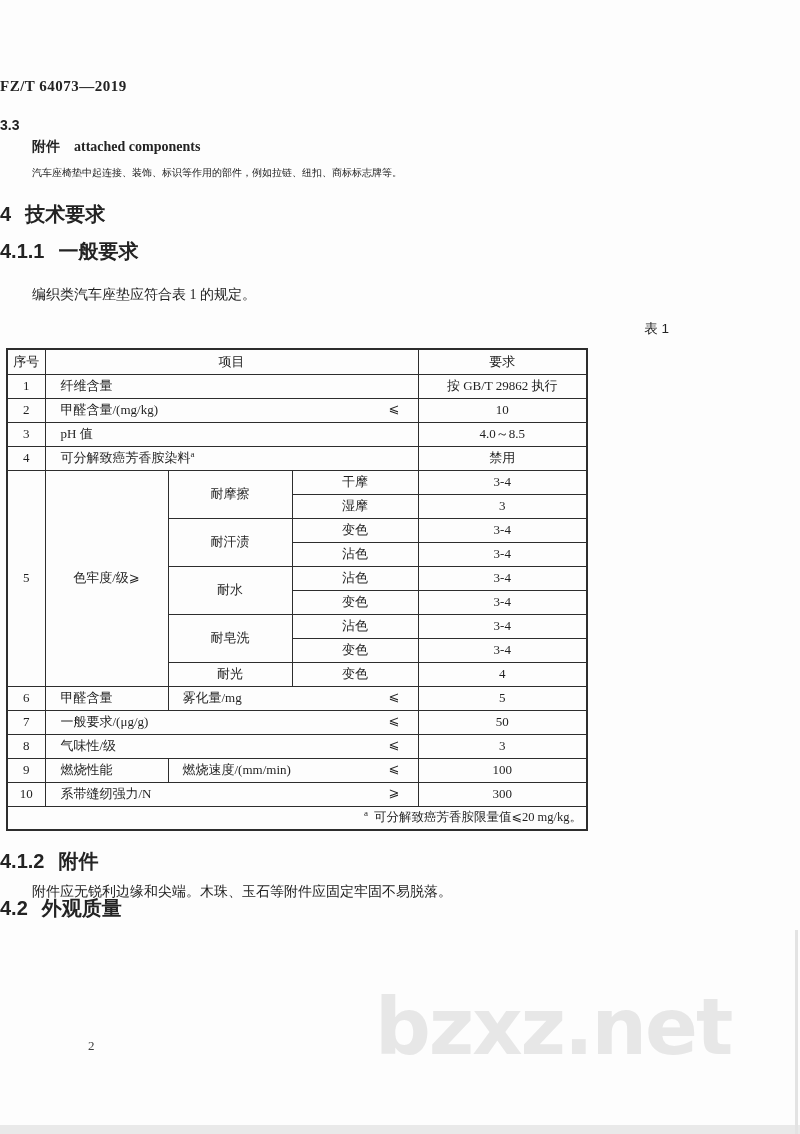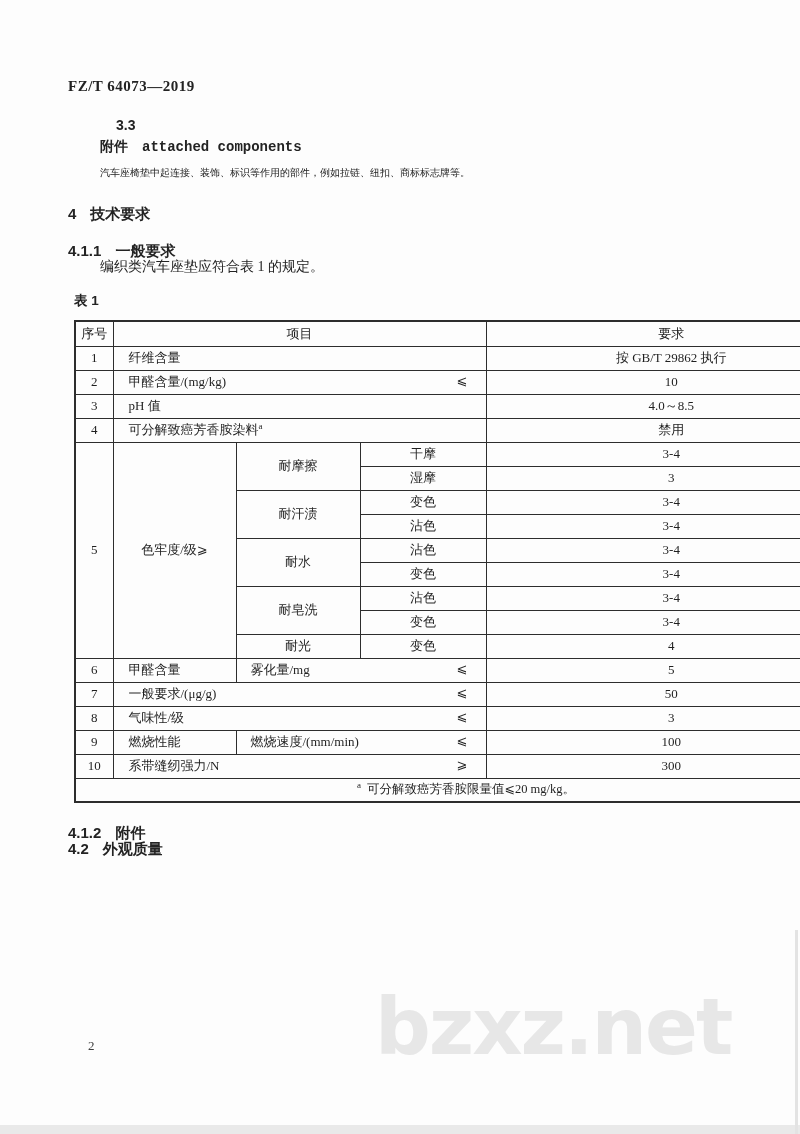--- a/index.html
+++ b/index.html
@@ -3,58 +3,58 @@
 <meta charset="utf-8">
 <style>
   * { margin:0; padding:0; box-sizing:border-box; }
   html,body { background:#ffffff; }
   .page {
     position:relative; width:800px; height:1134px;
     background:#fdfdfd; overflow:hidden;
     font-family:"Liberation Serif","DejaVu Serif",serif;
     color:#232323;
   }
-  .content { padding-left:68px; padding-right:60px; }
+  .content { padding-right:60px; }
 
   .doc-header { margin-top:78px; font-size:15px; font-weight:bold; letter-spacing:.5px; }
 
   .clause-num-line { margin-top:22px; font-family:"Liberation Sans","DejaVu Sans",sans-serif;
-    font-weight:bold; font-size:14px;margin-left:48px; }
-  .term-line { margin-top:5px; padding-left:32px; font-family:Liberation Mono, monospace;
+    font-weight:bold; font-size:14px; }
+  .term-line { margin-top:5px; padding-left:32px; font-family:Liberation Serif, serif;
     font-weight:bold; font-size:14px; }
   .term-line .en { margin-left:14px; }
   .def-line { margin-top:9px; padding-left:32px; font-size:10px; line-height:16px; }
 
-  .heading { font-family:"Liberation Sans","DejaVu Sans",sans-serif; font-weight:bold; font-size:15px; line-height:16px; }
+  .heading { font-family:"Liberation Sans","DejaVu Sans",sans-serif; font-weight:bold; font-size:20px; line-height:16px; }
   .h-4   { margin-top:25px; }
   .h-41  { margin-top:26px; }
   .h-411 { margin-top:21px; }
   .h-412 { margin-top:22px; }
   .h-42  { }
   .heading .num { margin-right:14px; }
 
-  .para { margin-top:0; padding-left:32px; font-size:14px; line-height:16px; }
+  .para { margin-top:28px; padding-left:32px; font-size:14px; line-height:16px; }
   .para-2 { margin-top:15px; }
   .para-3 { margin-top:14px; }
 
-  .tbl-caption { margin-top:17px; width:663px; margin-left:6px; text-align:left;
-    font-family:"Liberation Sans","DejaVu Sans",sans-serif; font-weight:bold; font-size:13.5px; }
+  .tbl-caption { margin-top:17px; width:663px; margin-left:6px; text-align:right;
+    font-family:"Liberation Sans","DejaVu Sans",sans-serif; font-weight:normal; font-size:13.5px; }
 
   table.t1 {
-    margin-top:10px; margin-left:6px; width:784px;
+    margin-top:10px; margin-left:6px; width:582px;
     border-collapse:collapse; border:2px solid #2d2d2d;
     font-size:13px; text-align:center; color:#1f1f1f;
   }
   table.t1 td { border:1px solid #2d2d2d; height:24px; padding:1px 4px; }
   table.t1 tr.th td { height:25px; }
   table.t1 td.item { text-align:left; padding-left:15px; }
   table.t1 td.sub-item { text-align:left; padding-left:14px; }
   .sym { float:right; margin-right:14px; }
   sup { font-size:9px; vertical-align:super; line-height:0; }
-  td.fnote { height:28px; text-align:center; padding-left:36px; font-size:12.5px; }
+  td.fnote { height:28px; text-align:right; padding-left:36px; font-size:12.5px; }
   td.fnote sup { margin-right:6px; }
 
   .page-number { position:absolute; left:88px; top:1038px; font-size:13px; color:#3d3d3d; }
 
   .watermark {
     position:absolute; left:375px; top:988px;
     font-family:"DejaVu Sans","Liberation Sans",sans-serif;
     font-weight:bold; font-size:78px; line-height:1; letter-spacing:-2px;
     color:#e7e7e7; user-select:none;
   }
@@ -227,20 +227,21 @@
           <td colspan="5" class="fnote">
             <sup>a</sup><span>可分解致癌芳香胺限量值⩽20 mg/kg。</span>
           </td>
         </tr>
       </tbody>
     </table>
 
     <div class="heading h-412">
       <span class="num">4.1.2</span><span>附件</span>
     </div>
+    <div class="para para-2">附件应无锐利边缘和尖端。木珠、玉石等附件应固定牢固不易脱落。</div>
 
     <div class="heading h-42">
       <span class="num">4.2</span><span>外观质量</span>
     </div>
 
   </div>
 
   <div class="page-number">2</div>
   <div class="watermark">bzxz.net</div>
   <div class="scan-edge-bottom"></div>

